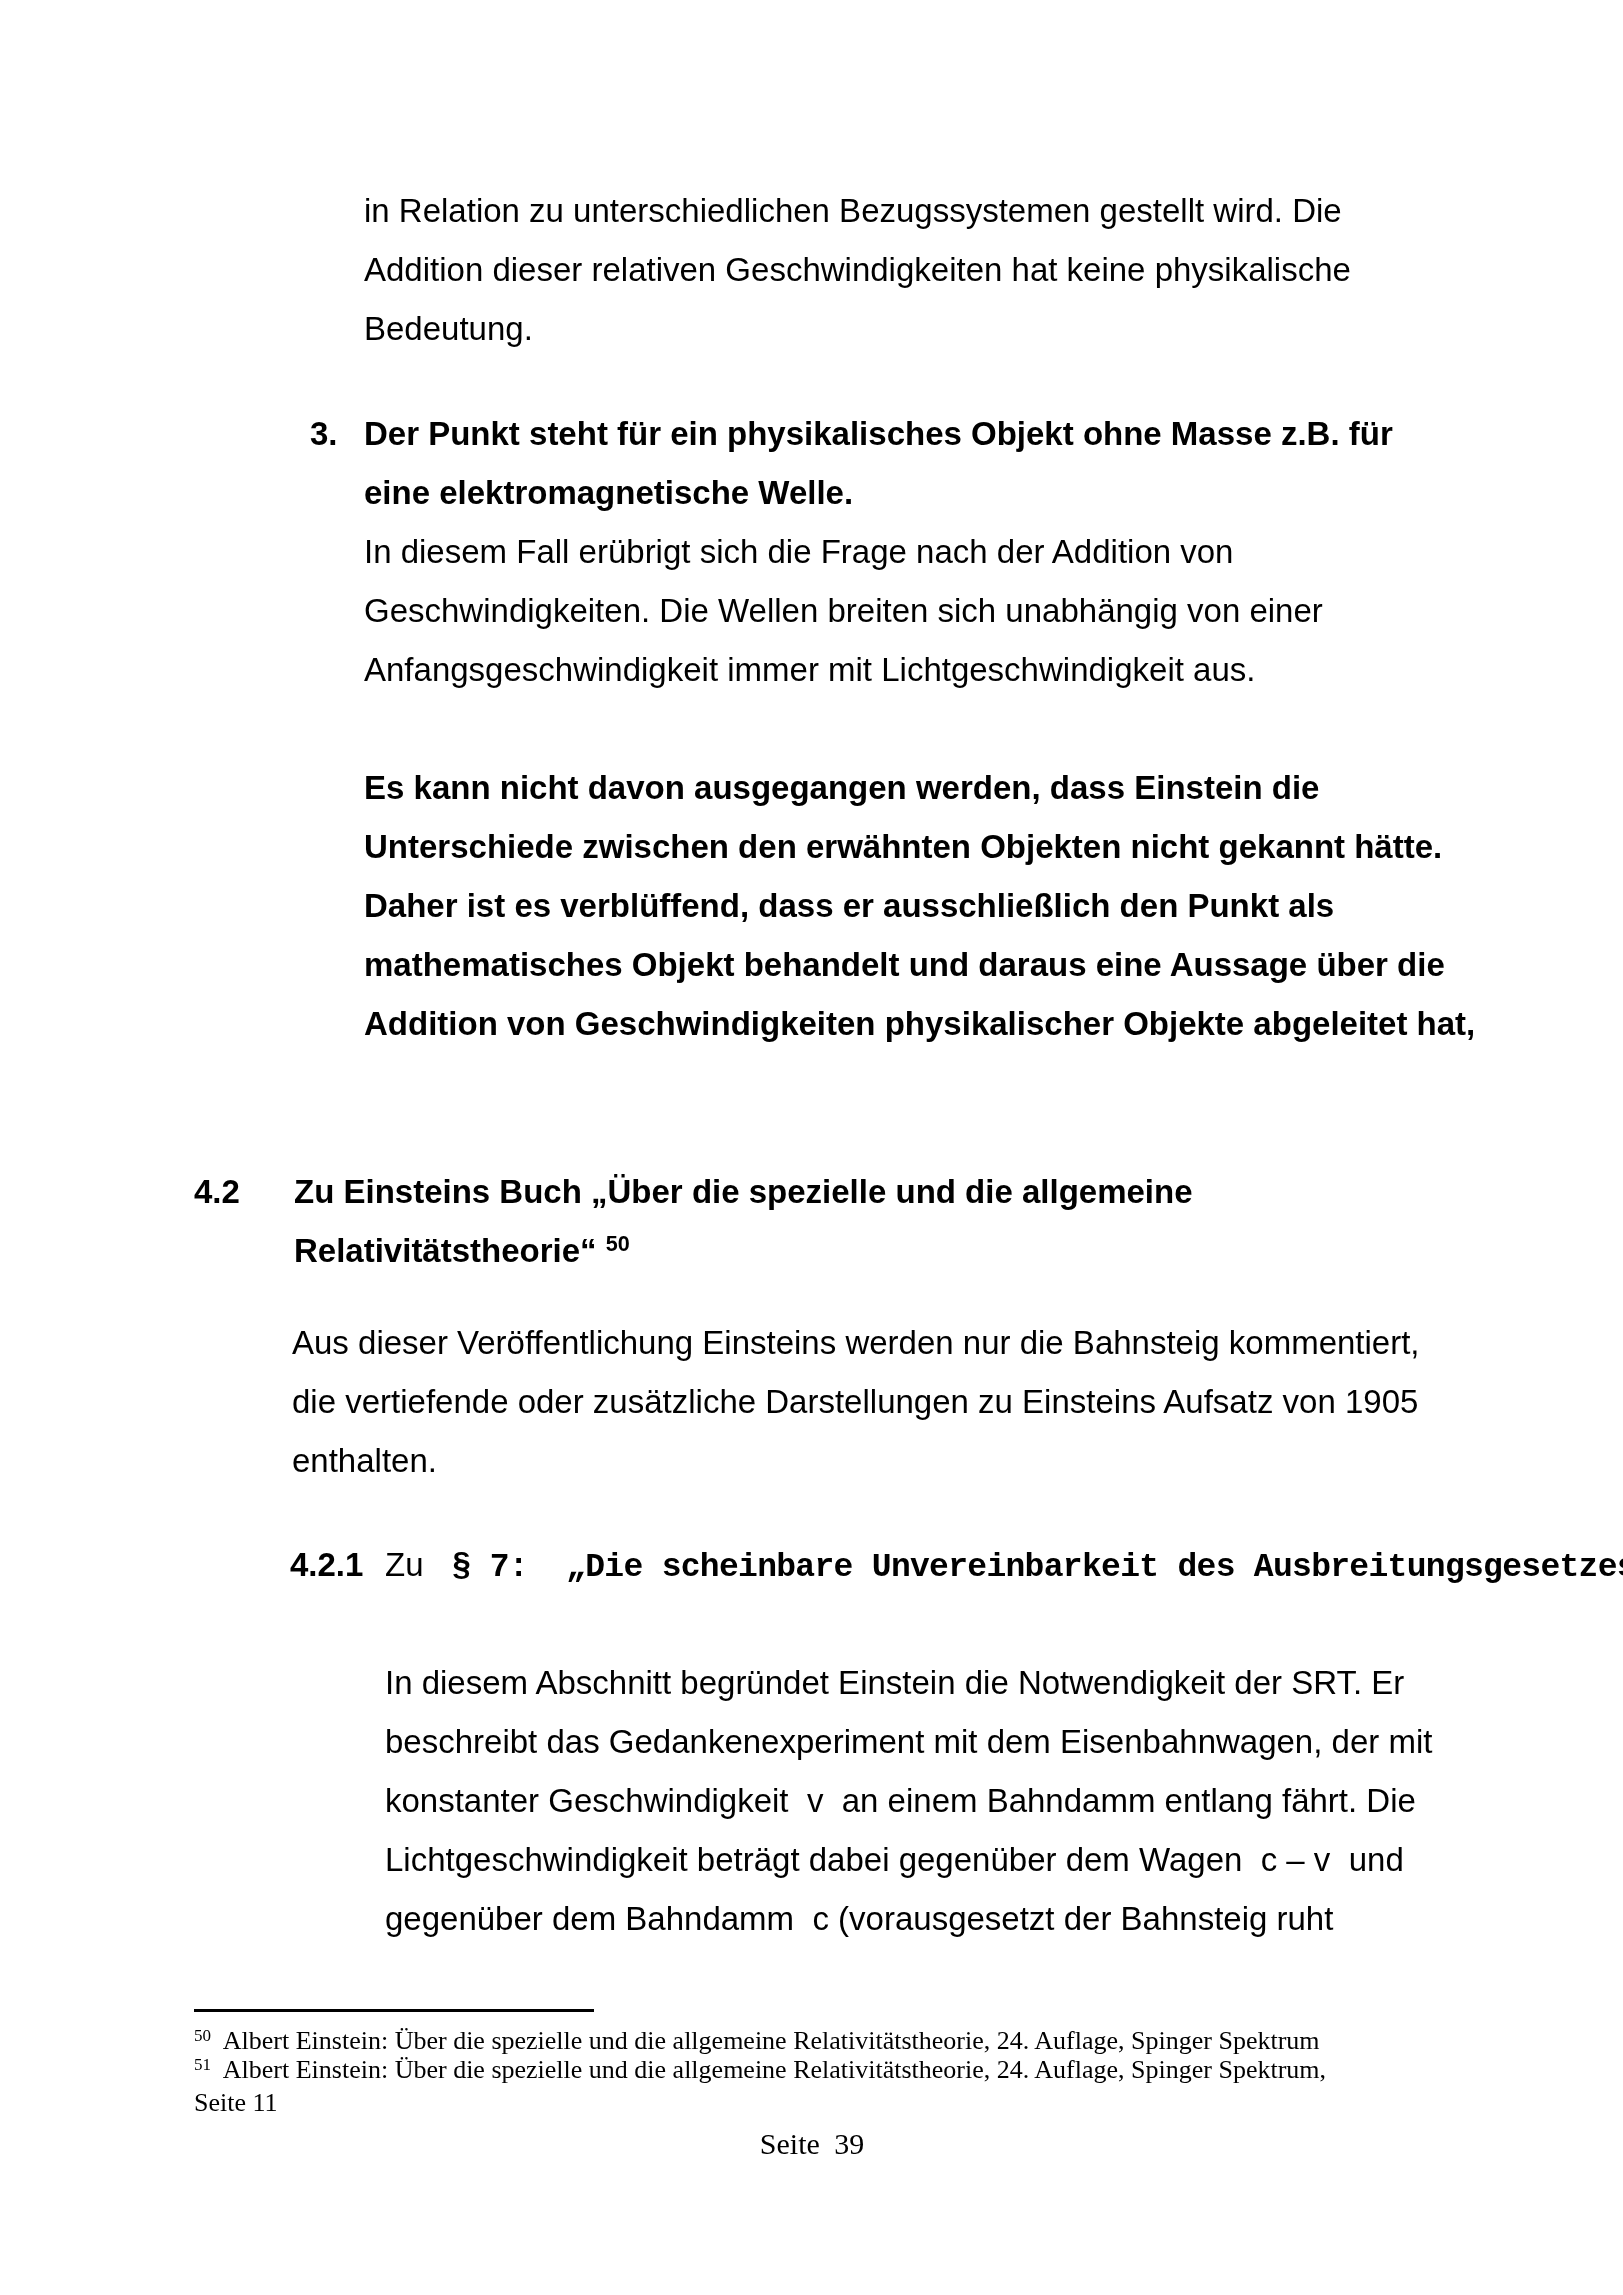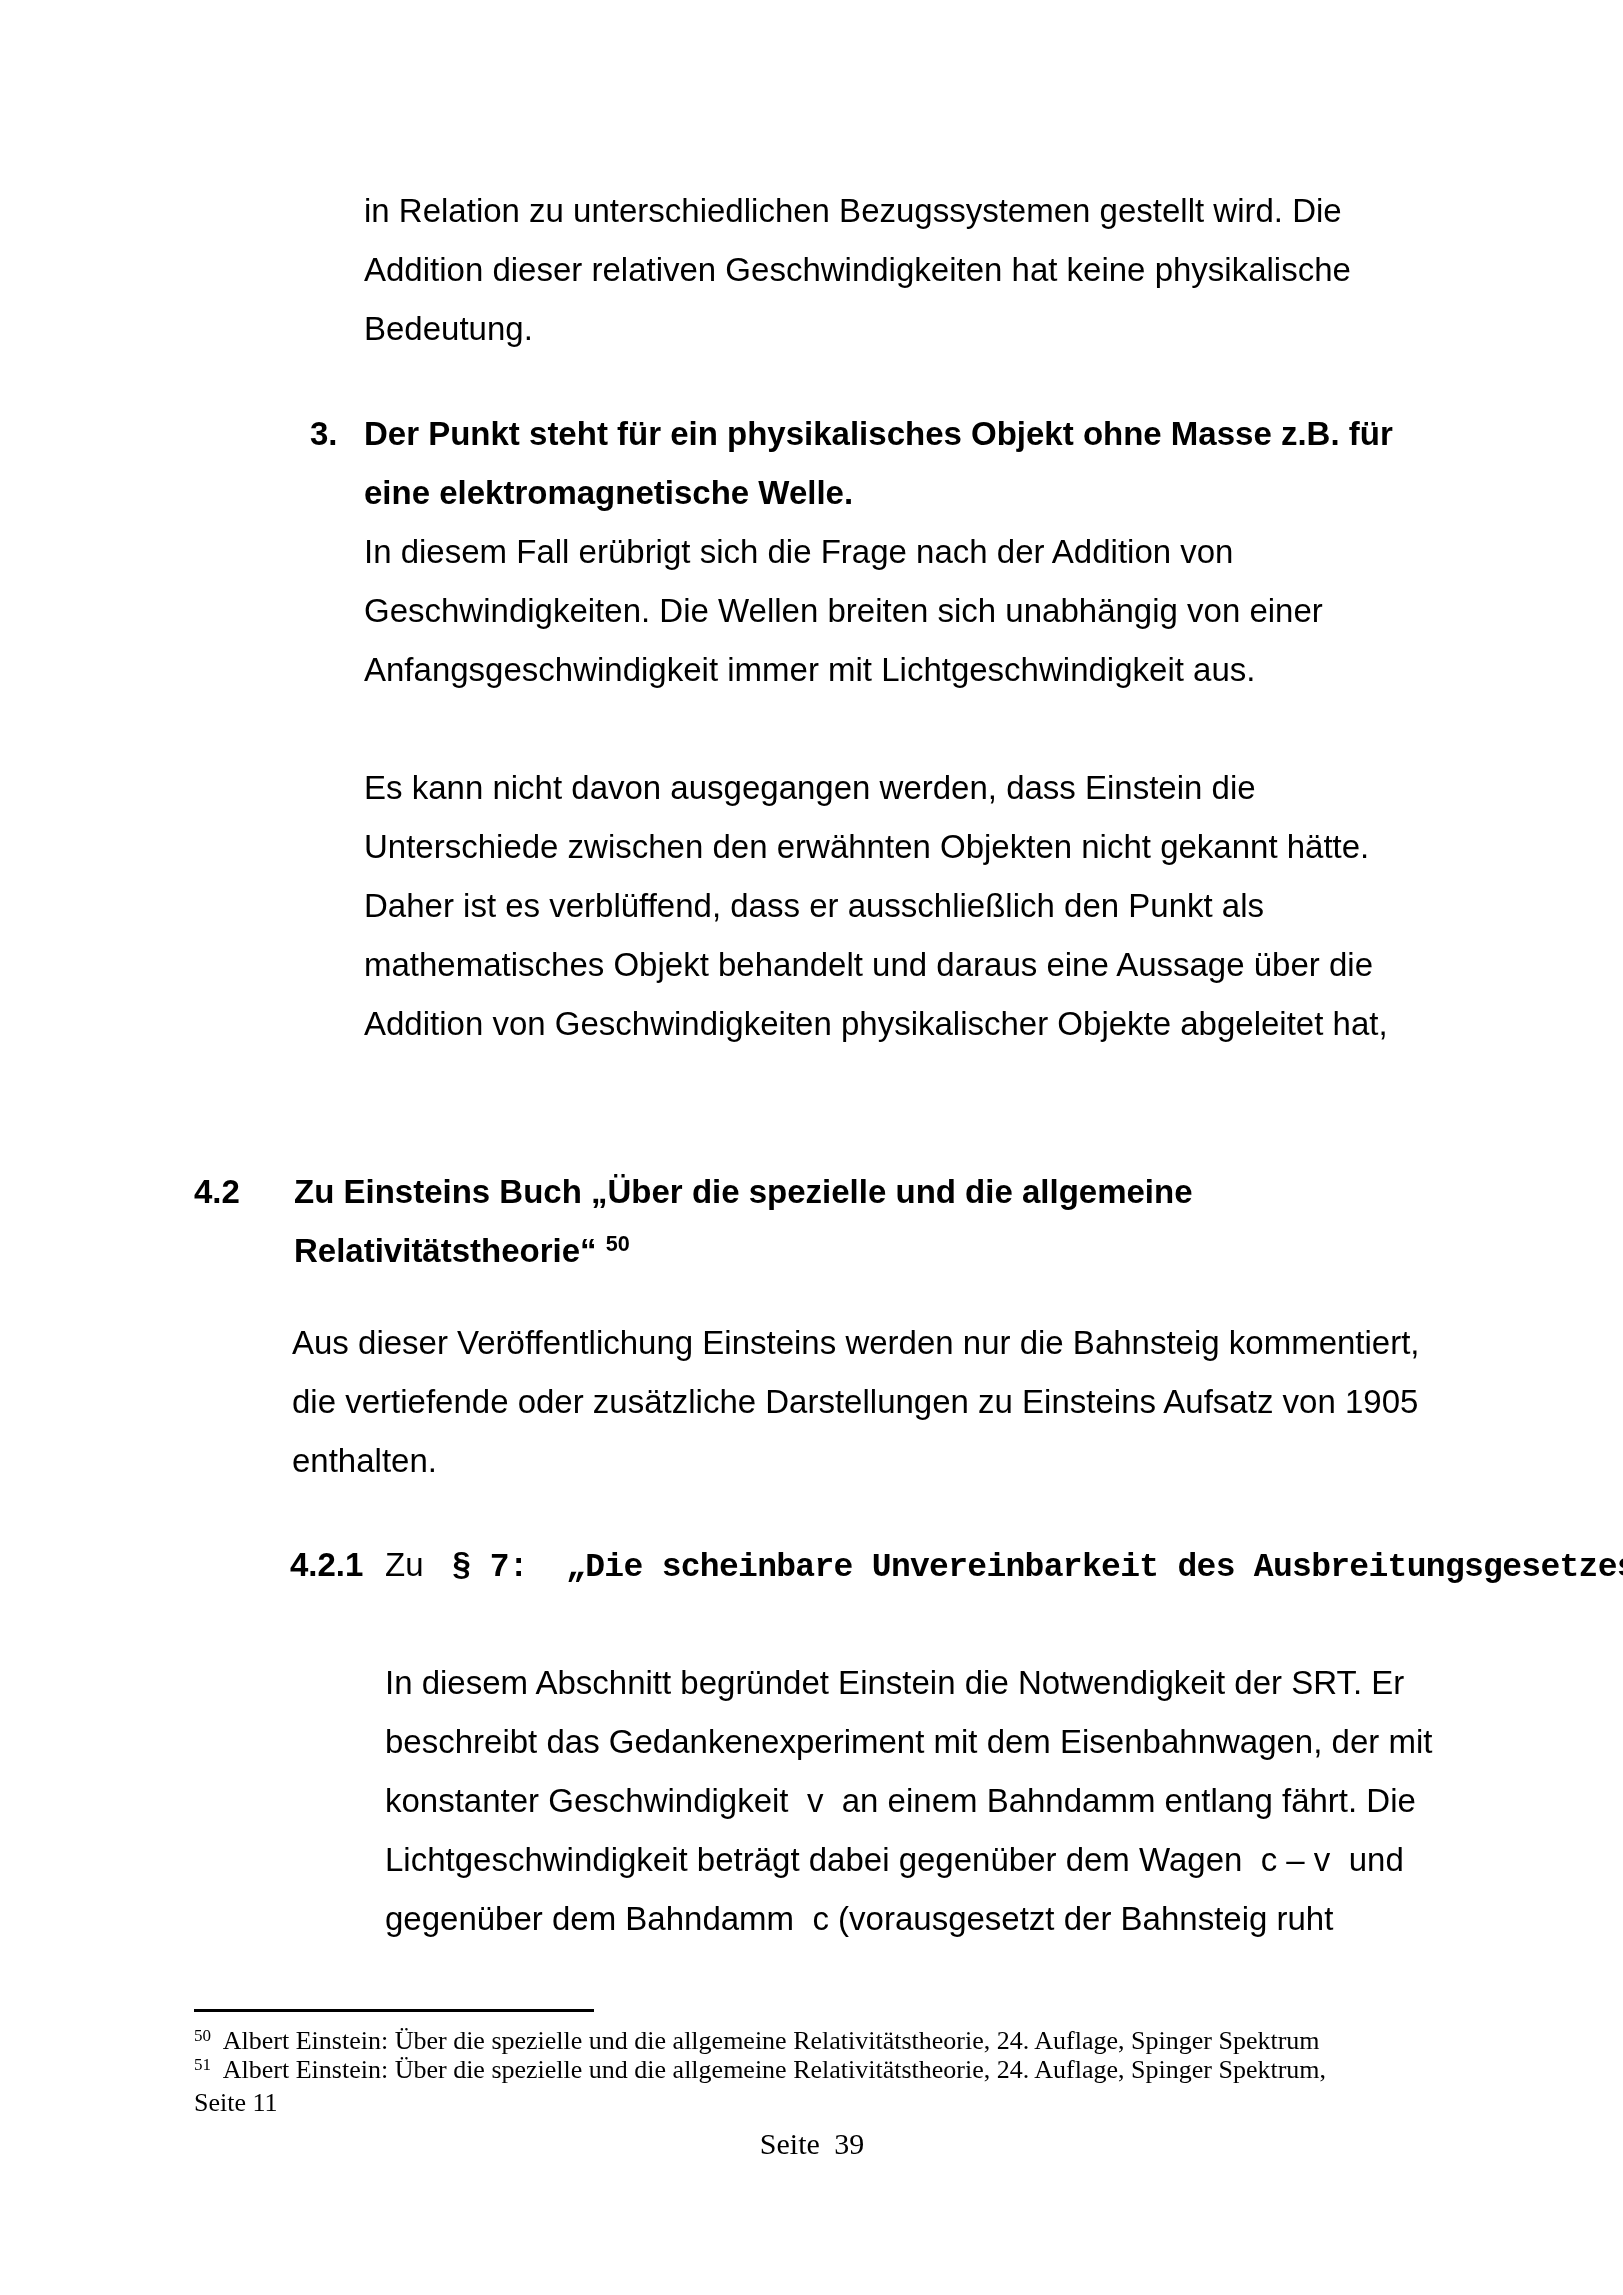--- a/index.html
+++ b/index.html
@@ -65,21 +65,21 @@
   <div class="block body-text b" style="left:364px; top:404px;">
     <div>Der Punkt steht für ein physikalisches Objekt ohne Masse z.B. für</div>
     <div>eine elektromagnetische Welle.</div>
   </div>
   <div class="block body-text" style="left:364px; top:522px;">
     <div>In diesem Fall erübrigt sich die Frage nach der Addition von</div>
     <div>Geschwindigkeiten. Die Wellen breiten sich unabhängig von einer</div>
     <div>Anfangsgeschwindigkeit immer mit Lichtgeschwindigkeit aus.</div>
   </div>
 
-  <div class="block body-text" style="left:364px; top:758px;">
+  <div class="block body-text" style="left:364px; top:758px;font-weight:bold;">
     <div>Es kann nicht davon ausgegangen werden, dass Einstein die</div>
     <div>Unterschiede zwischen den erwähnten Objekten nicht gekannt hätte.</div>
     <div>Daher ist es verblüffend, dass er ausschließlich den Punkt als</div>
     <div>mathematisches Objekt behandelt und daraus eine Aussage über die</div>
     <div>Addition von Geschwindigkeiten physikalischer Objekte abgeleitet hat,</div>
   </div>
 
   <div class="block body-text b" style="left:194px; top:1162px;">4.2</div>
   <div class="block body-text b" style="left:294px; top:1162px;">
     <div>Zu Einsteins Buch „Über die spezielle und die allgemeine</div>

